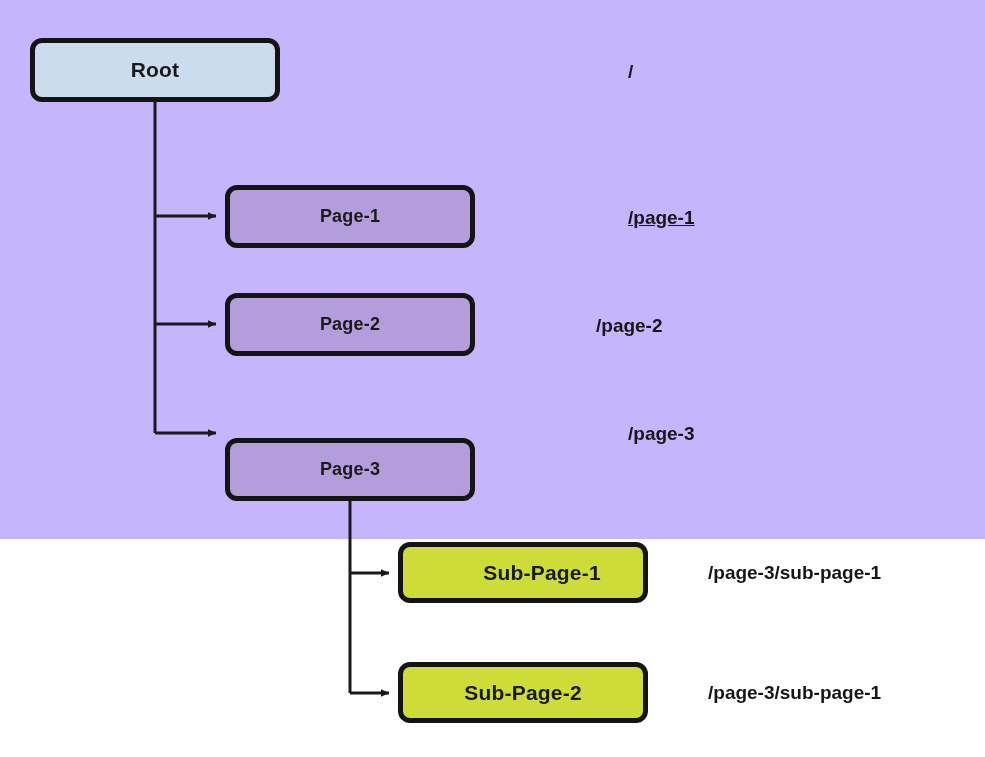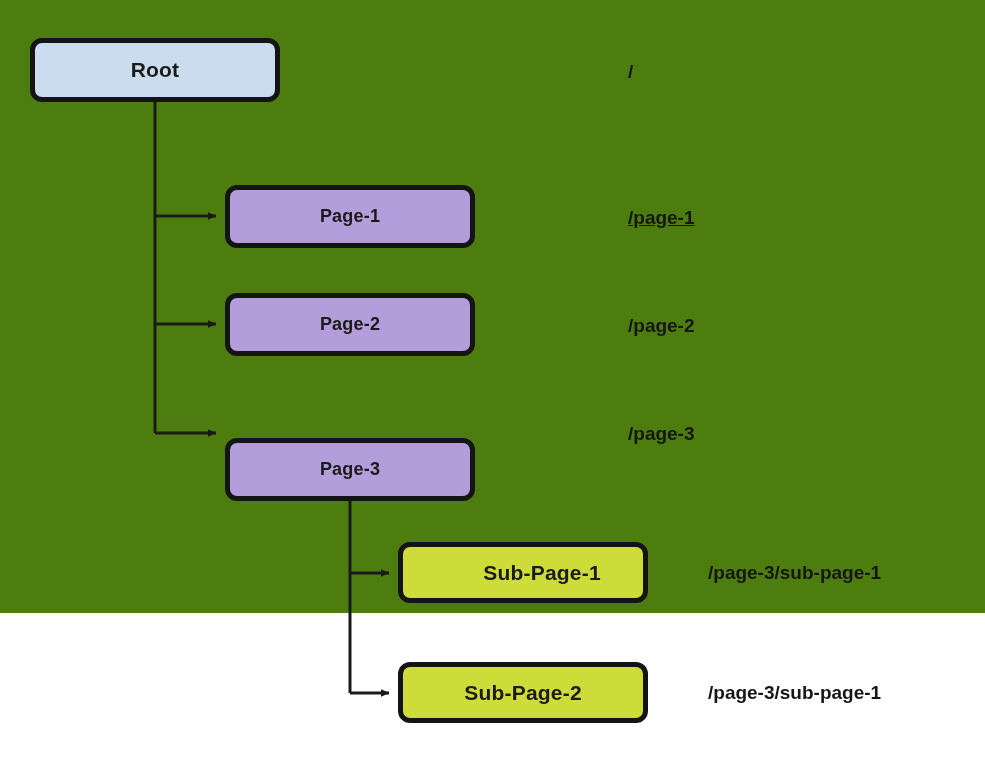--- a/index.html
+++ b/index.html
@@ -9,22 +9,22 @@
   }
   body {
     width: 985px;
     height: 757px;
     font-family: "Liberation Sans", sans-serif;
     overflow: hidden;
   }
   #canvas {
     position: relative;
     width: 985px;
-    height: 613px;
-    background: #4d7c0f;
+    height: 539px;
+    background: #c4b5fd;
   }
   #edges {
     position: absolute;
     left: 0;
     top: 0;
     width: 985px;
     height: 757px;
     pointer-events: none;
   }
   .node {
@@ -69,21 +69,21 @@
   .path-label {
     position: absolute;
     font-size: 19px;
     font-weight: bold;
     color: #161616;
     white-space: nowrap;
     line-height: 1;
   }
   .label-root   { left: 628px; top: 62px; }
   .label-page-1 { left: 628px; top: 208px; text-decoration: underline; }
-  .label-page-2 { left: 628px; top: 316px; }
+  .label-page-2 { left: 596px; top: 316px; }
   .label-page-3 { left: 628px; top: 424px; }
   .label-sub-1  { left: 708px; top: 563px; }
   .label-sub-2  { left: 708px; top: 683px; }
 </style>
 </head>
 <body>
 
 <div id="canvas">
 
   <svg id="edges" viewBox="0 0 985 757" width="985" height="757" xmlns="http://www.w3.org/2000/svg">

